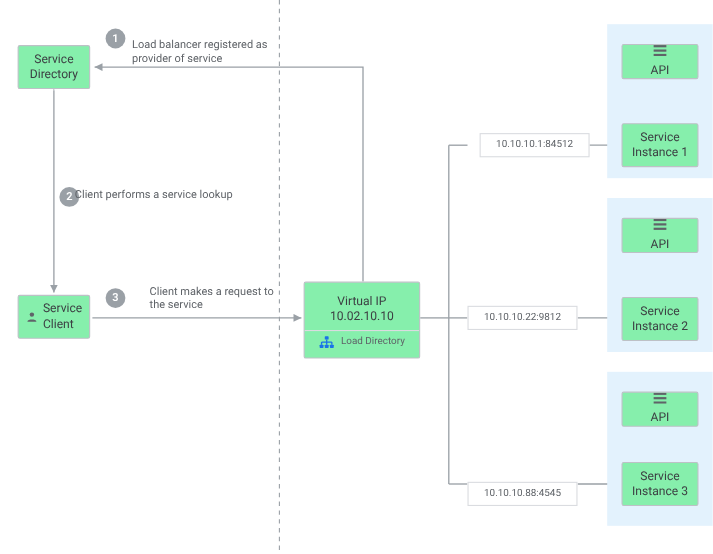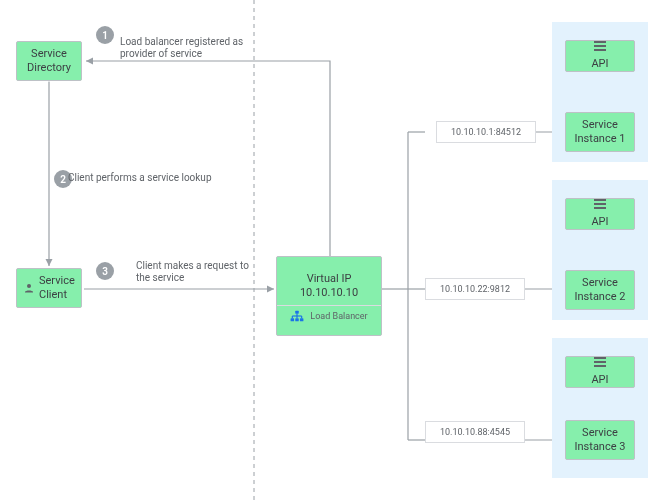--- a/index.html
+++ b/index.html
@@ -106,21 +106,21 @@
     flex-direction: row;
     gap: 4px;
     justify-content: flex-start;
     padding-left: 6px;
   }
   .user-icon svg { display:block; }
   .vip-box {
     left: 276px;
     top: 256px;
     width: 106px;
-    height: 80px;
+    height: 70px;
     padding-top: 2px;
   }
   .vip-box .sep {
     width: 100%;
     border-top: 1px solid #dadce0;
     margin: 6px 0 4px;
   }
   .vip-box .lb-row {
     display: flex;
     align-items: center;
@@ -205,55 +205,55 @@
 
   <div class="box svc-inst" style="top:112px; white-space:pre-line;">Service
 Instance 1</div>
   <div class="box svc-inst" style="top:270px; white-space:pre-line;">Service
 Instance 2</div>
   <div class="box svc-inst" style="top:420px; white-space:pre-line;">Service
 Instance 3</div>
 
   <div class="ip-box" style="top:121px;margin-left:11px;">10.10.10.1:84512</div>
   <div class="ip-box" style="top:278px;">10.10.10.22:9812</div>
-  <div class="ip-box" style="top:421px;">10.10.10.88:4545</div>
+  <div class="ip-box" style="top:438px;">10.10.10.88:4545</div>
 
   <div class="box sd-box" style="white-space:pre-line;">Service
 Directory</div>
 
   <div class="box sc-box">
     <span class="user-icon">
       <svg width="12" height="12" viewBox="0 0 24 24" fill="#5f6368">
           <circle cx="12" cy="8" r="4"></circle>
           <path d="M4 20c0-4 16-4 16 0v1H4z"></path>
         </svg>
     </span>
     <span style="white-space:pre-line; text-align:left;">Service
 Client</span>
   </div>
 
   <div class="box vip-box">
     <div style="font-size:11px;">Virtual IP</div>
-    <div style="font-size:11px;">10.10.10.10</div>
+    <div style="font-size:11px;">10.02.10.10</div>
     <div class="sep"></div>
     <div class="lb-row">
       <span class="lb-icon">
         <svg width="14" height="12" viewBox="0 0 24 20" fill="none" stroke="#1a73e8" stroke-width="2">
           <rect x="9" y="1" width="6" height="5" rx="1" fill="#1a73e8" stroke="none"></rect>
           <line x1="12" y1="6" x2="12" y2="10"></line>
           <line x1="4" y1="10" x2="20" y2="10"></line>
           <line x1="4" y1="10" x2="4" y2="14"></line>
           <line x1="12" y1="10" x2="12" y2="14"></line>
           <line x1="20" y1="10" x2="20" y2="14"></line>
           <rect x="1" y="14" width="6" height="5" rx="1" fill="#1a73e8" stroke="none"></rect>
           <rect x="9" y="14" width="6" height="5" rx="1" fill="#1a73e8" stroke="none"></rect>
           <rect x="17" y="14" width="6" height="5" rx="1" fill="#1a73e8" stroke="none"></rect>
         </svg>
       </span>
-      <span>Load Balancer</span>
+      <span>Load Directory</span>
     </div>
   </div>
 
   <div class="step-badge" style="left:96px; top:26px;">1</div>
   <div class="step-label" style="left:120px; top:36px;">Load balancer registered as provider of service</div>
 
   <div class="step-badge" style="left:54px; top:170px;">2</div>
   <div class="step-label" style="left:68px; top:172px; max-width:160px;">Client performs a service lookup</div>
 
   <div class="step-badge" style="left:96px; top:262px;">3</div>

